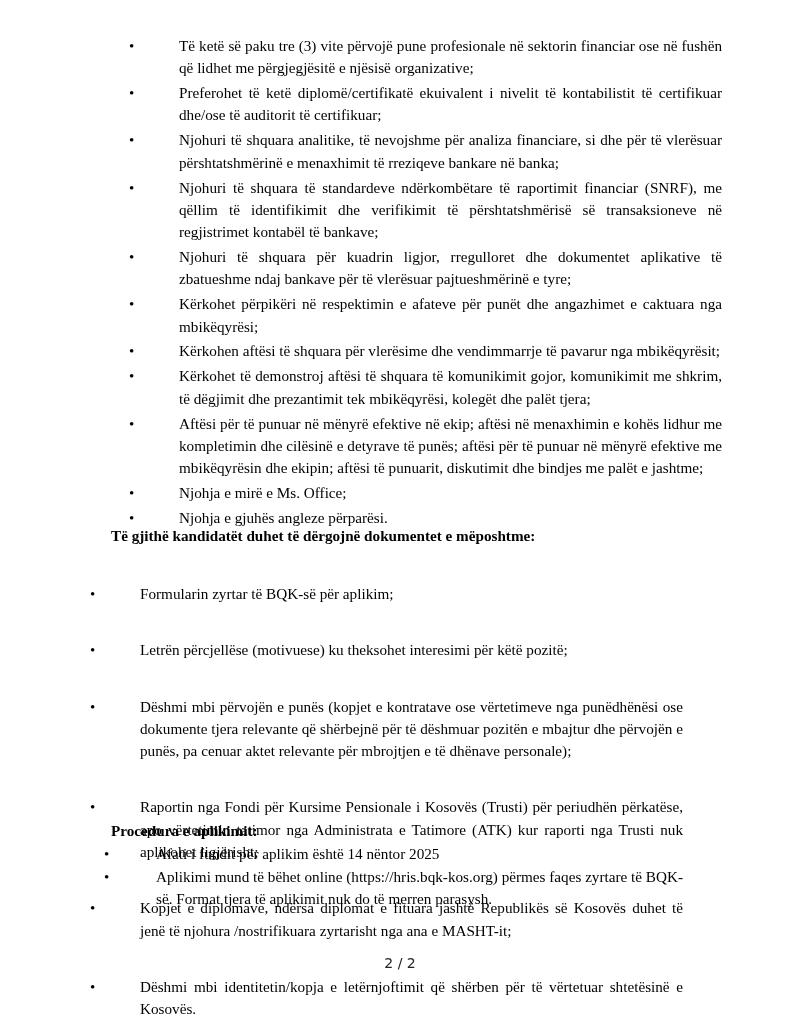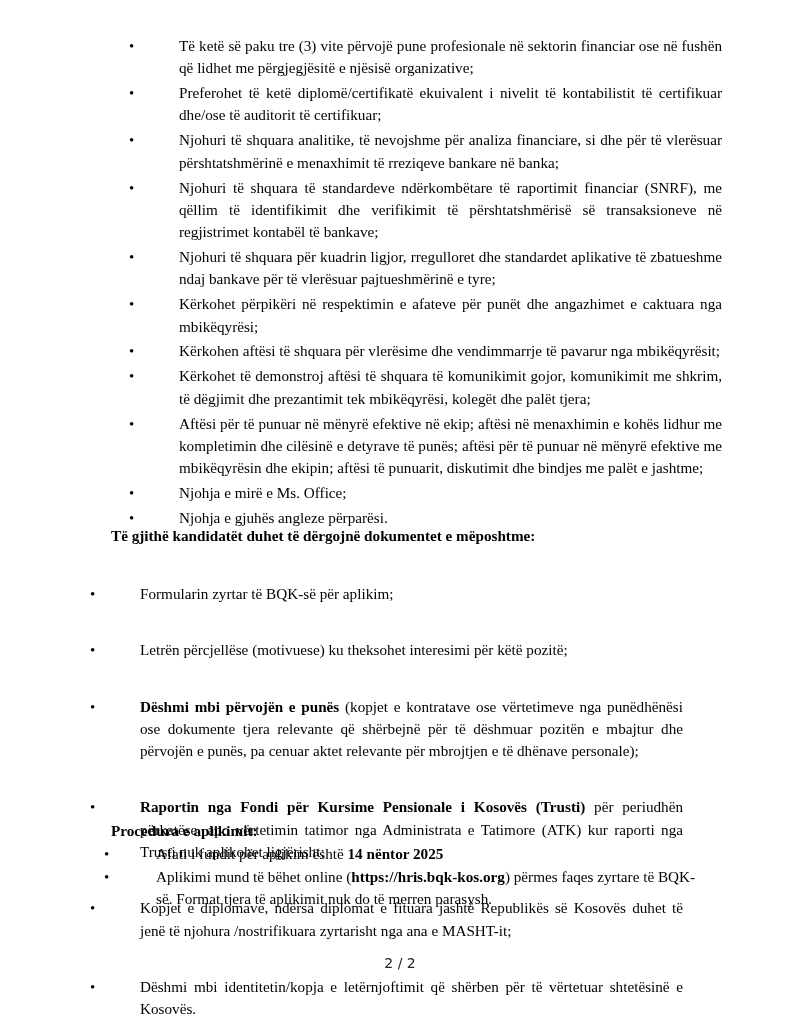--- a/index.html
+++ b/index.html
@@ -21,37 +21,37 @@
   .heading {
     position: absolute; left: 111px; font-weight: bold; line-height: 22px;
   }
   .h1 { top: 525px; }
   .list2 { position: absolute; left: 140px; width: 543px; top: 549px; }
   .list2 li { padding-left: 26px; margin-left: -26px; margin-top: 34px; }
   .h2 { top: 820px; }
   .list3 { position: absolute; left: 146px; width: 540px; top: 843px; margin-left: 10px; }
   .list3 li { padding-left: 26px; margin-left: -26px; line-height: 22px; margin-bottom: 1px; text-align: left; }
   .list3 li::before { left: -26px; }
-  b { font-weight: bold; }
+  b { font-weight: normal; }
   .footer {
     position: absolute; top: 955px; left: 0; width: 800px; text-align: center;
     font-size: 14px; font-family: "DejaVu Sans", sans-serif; color: #222;
   }
 </style>
 </head>
 <body>
 
 <div class="page">
 
   <ul class="list1">
     <li>Të ketë së paku tre (3) vite përvojë pune profesionale në sektorin financiar ose në fushën që lidhet me përgjegjësitë e njësisë organizative;</li>
     <li>Preferohet të ketë diplomë/certifikatë ekuivalent i nivelit të kontabilistit të certifikuar dhe/ose të auditorit të certifikuar;</li>
     <li>Njohuri të shquara analitike, të nevojshme për analiza financiare, si dhe për të vlerësuar përshtatshmërinë e menaxhimit të rreziqeve bankare në banka;</li>
     <li>Njohuri të shquara të standardeve ndërkombëtare të raportimit financiar (SNRF), me qëllim të identifikimit dhe verifikimit të përshtatshmërisë së transaksioneve në regjistrimet kontabël të bankave;</li>
-    <li>Njohuri të shquara për kuadrin ligjor, rregulloret dhe standardet aplikative të zbatueshme ndaj bankave për të vlerësuar pajtueshmërinë e tyre;</li>
+    <li>Njohuri të shquara për kuadrin ligjor, rregulloret dhe dokumentet aplikative të zbatueshme ndaj bankave për të vlerësuar pajtueshmërinë e tyre;</li>
     <li>Kërkohet përpikëri në respektimin e afateve për punët dhe angazhimet e caktuara nga mbikëqyrësi;</li>
     <li>Kërkohen aftësi të shquara për vlerësime dhe vendimmarrje të pavarur nga mbikëqyrësit;</li>
     <li>Kërkohet të demonstroj aftësi të shquara të komunikimit gojor, komunikimit me shkrim, të dëgjimit dhe prezantimit tek mbikëqyrësi, kolegët dhe palët tjera;</li>
     <li>Aftësi për të punuar në mënyrë efektive në ekip; aftësi në menaxhimin e kohës lidhur me kompletimin dhe cilësinë e detyrave të punës; aftësi për të punuar në mënyrë efektive me mbikëqyrësin dhe ekipin; aftësi të punuarit, diskutimit dhe bindjes me palët e jashtme;</li>
     <li>Njohja e mirë e Ms. Office;</li>
     <li>Njohja e gjuhës angleze përparësi.</li>
   </ul>
 
   <div class="heading h1">Të gjithë kandidatët duhet të dërgojnë dokumentet e mëposhtme:</div>
 

